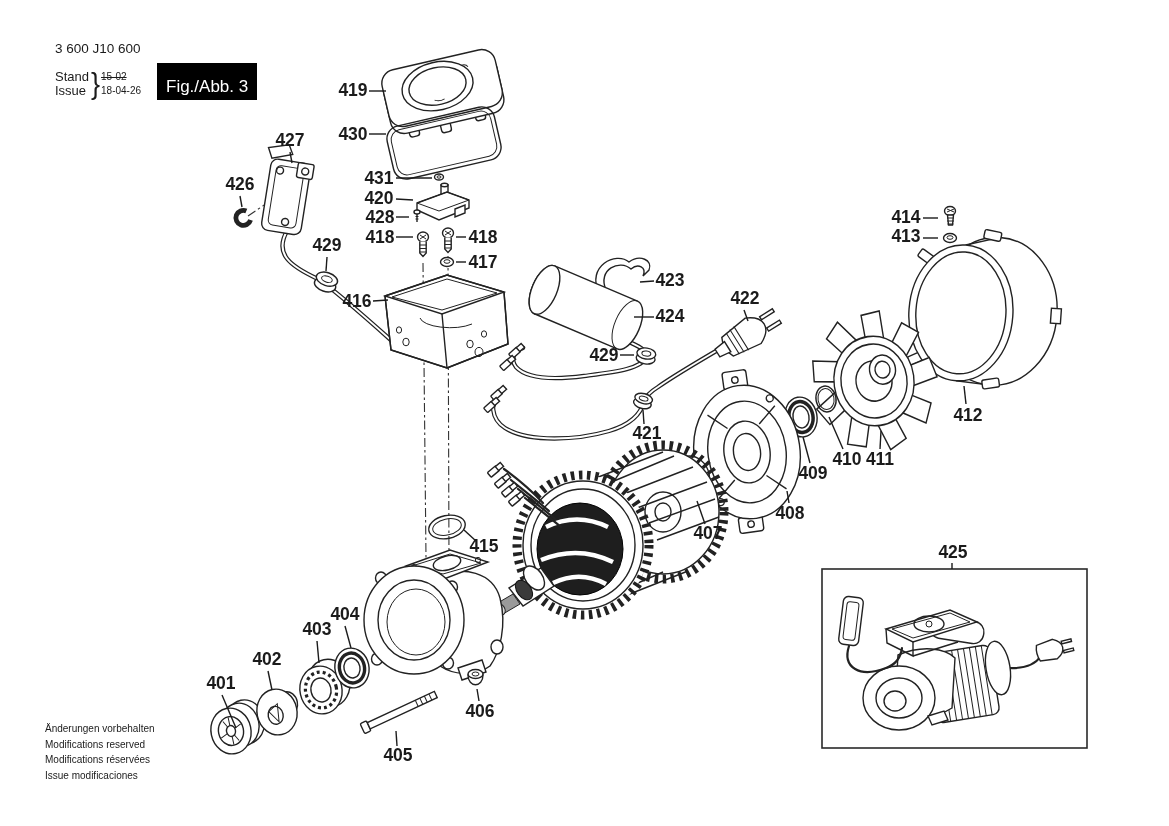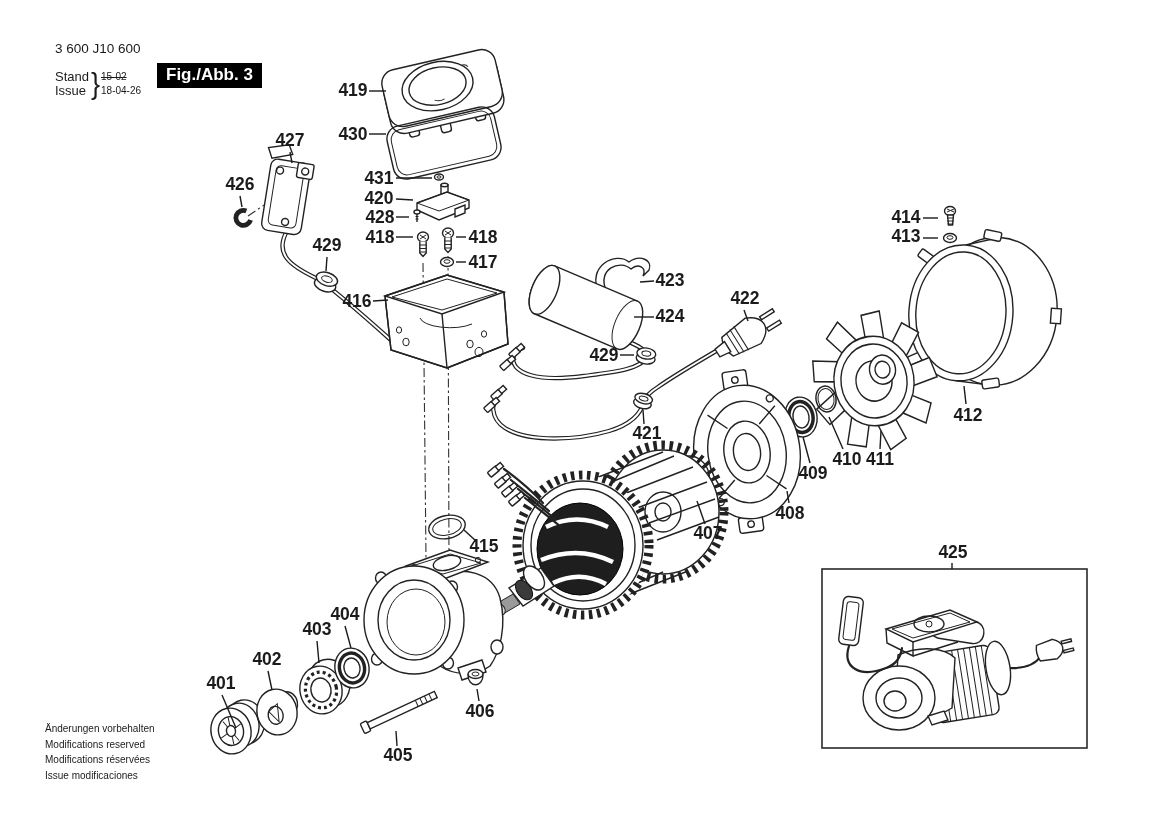--- a/index.html
+++ b/index.html
@@ -6,21 +6,21 @@
   body{background:#fff;font-family:"Liberation Sans",sans-serif}
   .stage{position:relative;width:1169px;height:826px;background:var(--background,#fff);
          overflow:hidden;color:var(--ink,#1b1b1b)}
   .hdr{position:absolute;left:55px;top:40px;font-size:13.5px;line-height:17px;white-space:nowrap}
   .issue-row{display:flex;align-items:center;margin-top:13px}
   .issue-labels div{font-size:13px;line-height:14px}
   .brace{font-size:27px;font-weight:400;margin:0 1px 0 2px;transform:scaleY(1.1)}
   .dates div{font-size:10px;line-height:14px}
   .strike{text-decoration:line-through}
   .fig-badge{position:absolute;left:157px;top:63px;background:var(--badge-bg,#000);
-             color:var(--badge-text,#fff);font-weight:bold;font-size:17px;padding:2px 9px 3px}
+             color:var(--badge-text,#fff);font-weight:normal;font-size:17px;padding:14px 9px 3px}
   .ftr{position:absolute;left:45px;top:721px;font-size:10px;line-height:15.5px}
   svg.canvas{position:absolute;left:0;top:0}
   .part-label{font-family:"Liberation Sans",sans-serif;font-weight:bold;font-size:17.5px;
               fill:var(--ink,#111);text-anchor:middle}
   .leader{stroke:var(--ink,#111);stroke-width:1.4}
   .ln{stroke:#222;stroke-width:1.4;fill:none}
   .lnf{stroke:#222;stroke-width:1.4;fill:#fff}
   .thin{stroke:#222;stroke-width:1;fill:none}
   .dash{stroke:#333;stroke-width:1.1;fill:none;stroke-dasharray:9 3 2.5 3}
   .cable{stroke:#222;stroke-width:4.4;fill:none;stroke-linecap:round}

